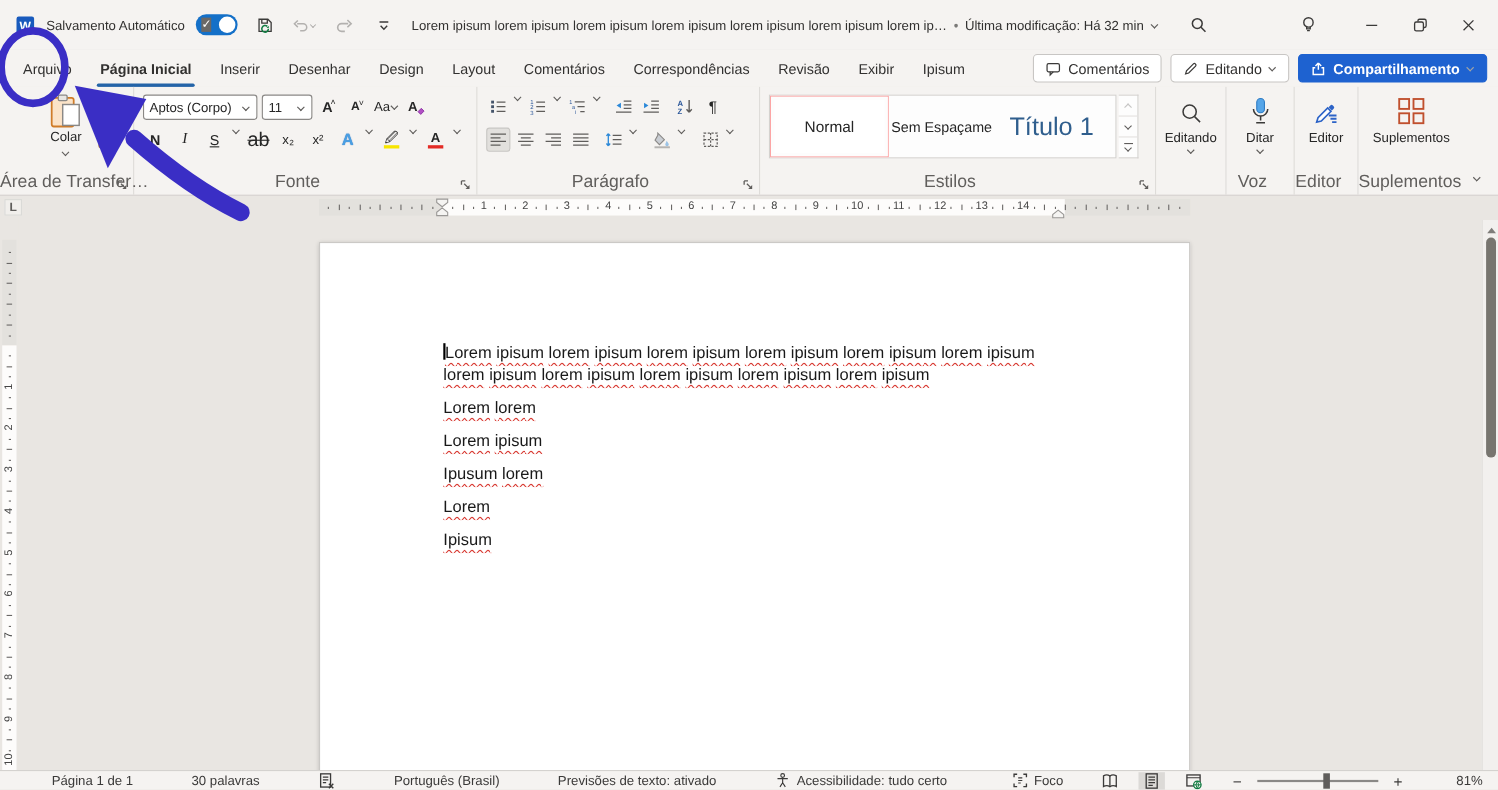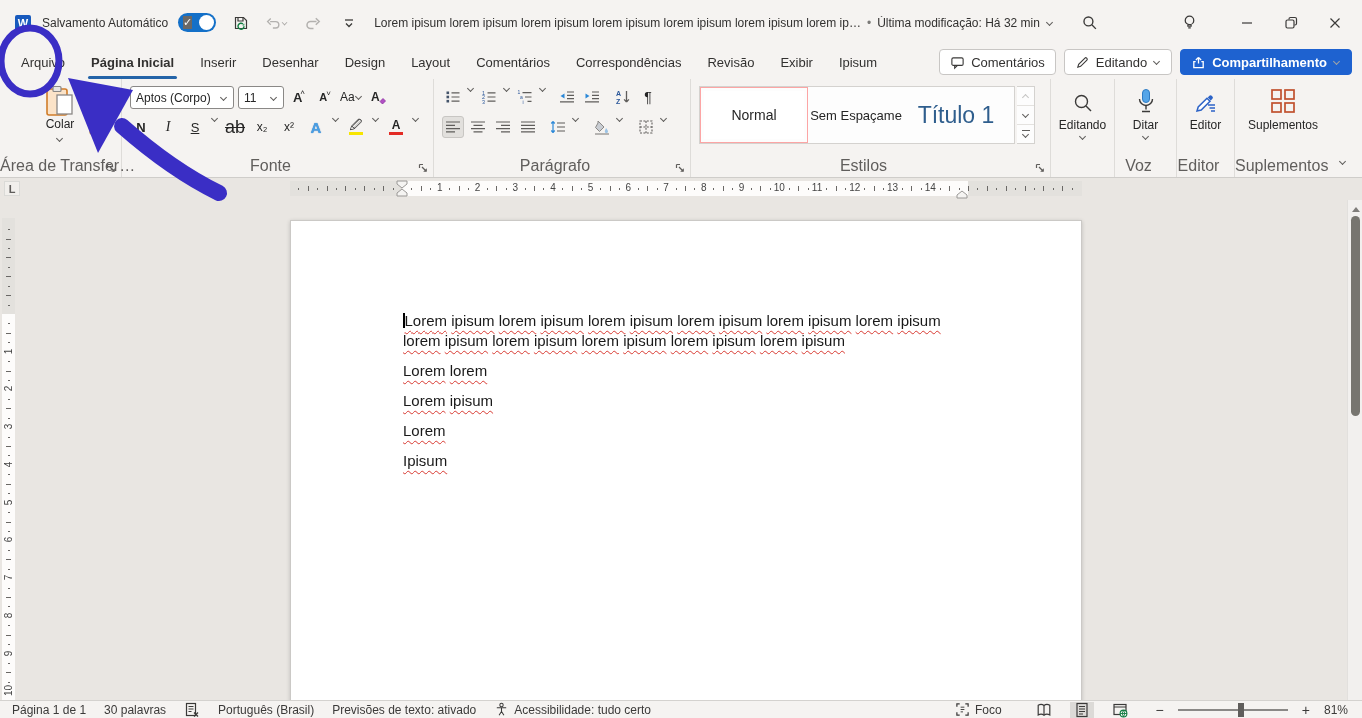--- a/index.html
+++ b/index.html
@@ -109,21 +109,21 @@
   .caret{display:inline-block;width:1.5px;height:15px;background:#000;vertical-align:-2px;margin-right:0px;}
   .scrollbar{position:absolute;right:0;top:0;width:15px;height:500px;background:#f2f0ee;border-left:1px solid #e2e0dd;}
   .sb-up{position:absolute;top:2px;left:0;width:15px;height:14px;display:flex;align-items:center;justify-content:center;}
   .sb-up::after{content:"";width:0;height:0;border-left:4px solid transparent;border-right:4px solid transparent;border-bottom:5px solid #7f7d7a;}
   .sb-thumb{position:absolute;left:3px;top:16px;width:9px;height:200px;border-radius:5px;background:#77756f;}
 
   
   .statusbar{position:absolute;left:0;top:700px;width:1362px;height:18px;background:var(--bar-bg);border-top:1px solid #d4d2cf;display:flex;align-items:center;font-size:12px;color:#3b3a39;}
   .st-left{display:flex;align-items:center;gap:18px;padding-left:12px;white-space:nowrap;}
   .st-right{margin-left:auto;display:flex;align-items:center;gap:14px;padding-right:14px;white-space:nowrap;}
-  .st-item{display:flex;align-items:center;gap:5px;}
+  .st-item{display:flex;align-items:center;gap:5px;margin-left:35px;}
   .viewbtn{width:24px;height:16px;display:flex;align-items:center;justify-content:center;}
   .viewbtn.active{background:#dcdad7;}
   .zoomtrack{position:relative;width:110px;height:2px;background:#8a8886;}
   .zoomthumb{position:absolute;left:60px;top:-6px;width:6px;height:14px;background:#5f5d5b;}
   .zsign{font-size:14px;color:#3b3a39;}
 
   
   .annot{position:absolute;left:0;top:0;width:1362px;height:718px;pointer-events:none;z-index:60;}
 
   svg.ic{display:block;}
@@ -812,20 +812,21 @@
       <span class="tick" style="top: 463.002px; left: 7.5px; height: 1px; width: 2px;"></span>
       <span class="tick" style="top: 472.435px; left: 6px; height: 1px; width: 5px;"></span>
       <span class="tick" style="top: 481.867px; left: 7.5px; height: 1px; width: 2px;"></span>
       <span class="vticknum" style="top: 485.3px;">10</span>
     </div>
   <div class="page">
     <div class="docbody" id="docbody">
         <div class="par"><span class="caret"></span><span class="w">Lorem</span> <span class="w">ipisum</span> <span class="w">lorem</span> <span class="w">ipisum</span> <span class="w">lorem</span> <span class="w">ipisum</span> <span class="w">lorem</span> <span class="w">ipisum</span> <span class="w">lorem</span> <span class="w">ipisum</span> <span class="w">lorem</span> <span class="w">ipisum</span> <span class="w">lorem</span> <span class="w">ipisum</span> <span class="w">lorem</span> <span class="w">ipisum</span> <span class="w">lorem</span> <span class="w">ipisum</span> <span class="w">lorem</span> <span class="w">ipisum</span> <span class="w">lorem</span> <span class="w">ipisum</span> </div>
         <div class="par"><span class="w">Lorem</span> <span class="w">lorem</span> </div>
         <div class="par"><span class="w">Lorem</span> <span class="w">ipisum</span> </div>
+        <div class="par"><span class="w">Ipusum</span> <span class="w">lorem</span> </div>
         <div class="par"><span class="w">Lorem</span> </div>
         <div class="par"><span class="w">Ipisum</span> </div>
       </div>
   </div>
   <div class="scrollbar">
     <span class="sb-up"></span>
     <span class="sb-thumb"></span>
   </div>
 </div>
 

